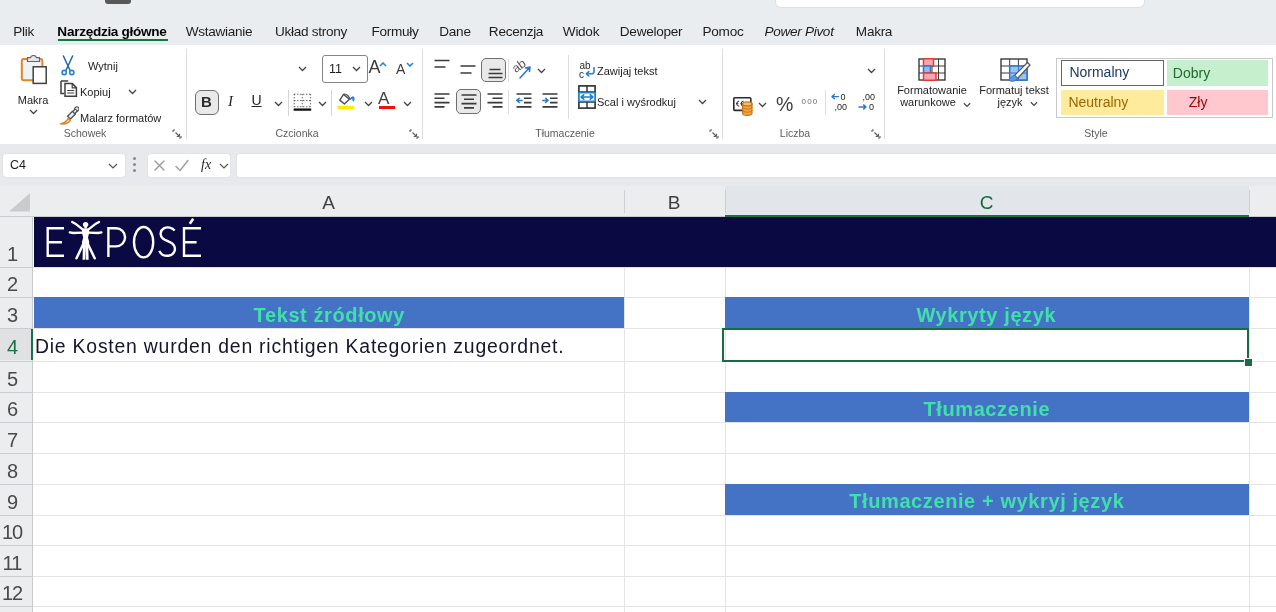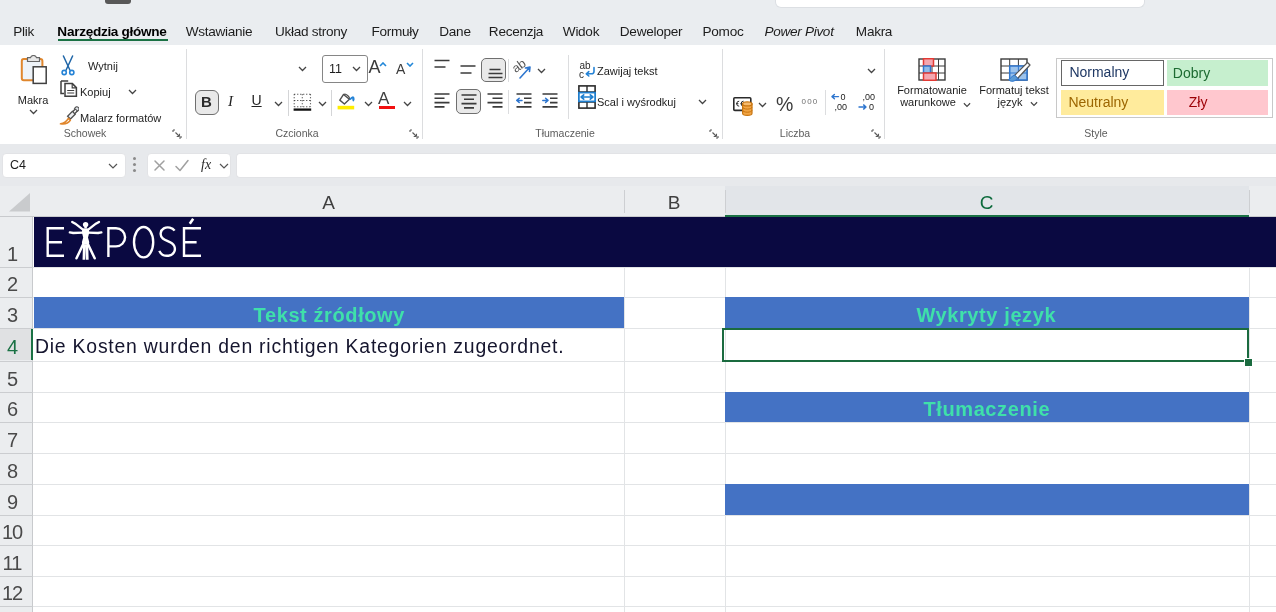--- a/index.html
+++ b/index.html
@@ -340,20 +340,21 @@
 
     <div class="abs" style="left:33.5px;top:30.5px;width:1242.5px;height:50px;background:#0a0941;"></div>
     <div class="abs" style="left:33.5px;top:111.4px;width:590.5px;height:31px;background:#4472c4;"></div>
     <div class="abs" style="left:724.5px;top:111.4px;width:524.5px;height:31px;background:#4472c4;"></div>
     <div class="abs" style="left:724.5px;top:205.5px;width:524.5px;height:30.5px;background:#4472c4;"></div>
     <div class="abs" style="left:724.5px;top:297.6px;width:524.5px;height:31.1px;background:#4472c4;"></div>
 
     <div class="abs ctr teal" style="left:329.3px;top:117.5px;">Tekst źródłowy</div>
     <div class="abs ctr teal" style="left:986.3px;top:117.5px;">Wykryty język</div>
     <div class="abs ctr teal" style="left:986.8px;top:211.5px;">Tłumaczenie</div>
+    <div class="abs ctr teal" style="left:986.8px;top:303.5px;">Tłumaczenie + wykryj język</div>
     <div class="abs" id="detext" style="left:35px;top:149px;font-size:19.4px;letter-spacing:0.78px;color:#15152e;white-space:nowrap;">Die Kosten wurden den richtigen Kategorien zugeordnet.</div>
 
     <div id="rownums">
         <div class="abs" style="left:0;top:30.5px;width:24px;height:50px;display:flex;align-items:flex-end;justify-content:center;font-size:20px;letter-spacing:-1px;color:#4a4a4a;padding-bottom:1px;">1</div>
         <div class="abs" style="left:0;top:80.5px;width:24px;height:30.9px;display:flex;align-items:flex-end;justify-content:center;font-size:20px;letter-spacing:-1px;color:#4a4a4a;padding-bottom:1px;">2</div>
         <div class="abs" style="left:0;top:111.4px;width:24px;height:31px;display:flex;align-items:flex-end;justify-content:center;font-size:20px;letter-spacing:-1px;color:#4a4a4a;padding-bottom:1px;">3</div>
         <div class="abs" style="left:0;top:142.4px;width:24px;height:32.1px;display:flex;align-items:flex-end;justify-content:center;font-size:20px;letter-spacing:-1px;color:#1a7144;padding-bottom:1px;">4</div>
         <div class="abs" style="left:0;top:174.5px;width:24px;height:31px;display:flex;align-items:flex-end;justify-content:center;font-size:20px;letter-spacing:-1px;color:#4a4a4a;padding-bottom:1px;">5</div>
         <div class="abs" style="left:0;top:205.5px;width:24px;height:30.5px;display:flex;align-items:flex-end;justify-content:center;font-size:20px;letter-spacing:-1px;color:#4a4a4a;padding-bottom:1px;">6</div>
         <div class="abs" style="left:0;top:236px;width:24px;height:31px;display:flex;align-items:flex-end;justify-content:center;font-size:20px;letter-spacing:-1px;color:#4a4a4a;padding-bottom:1px;">7</div>

